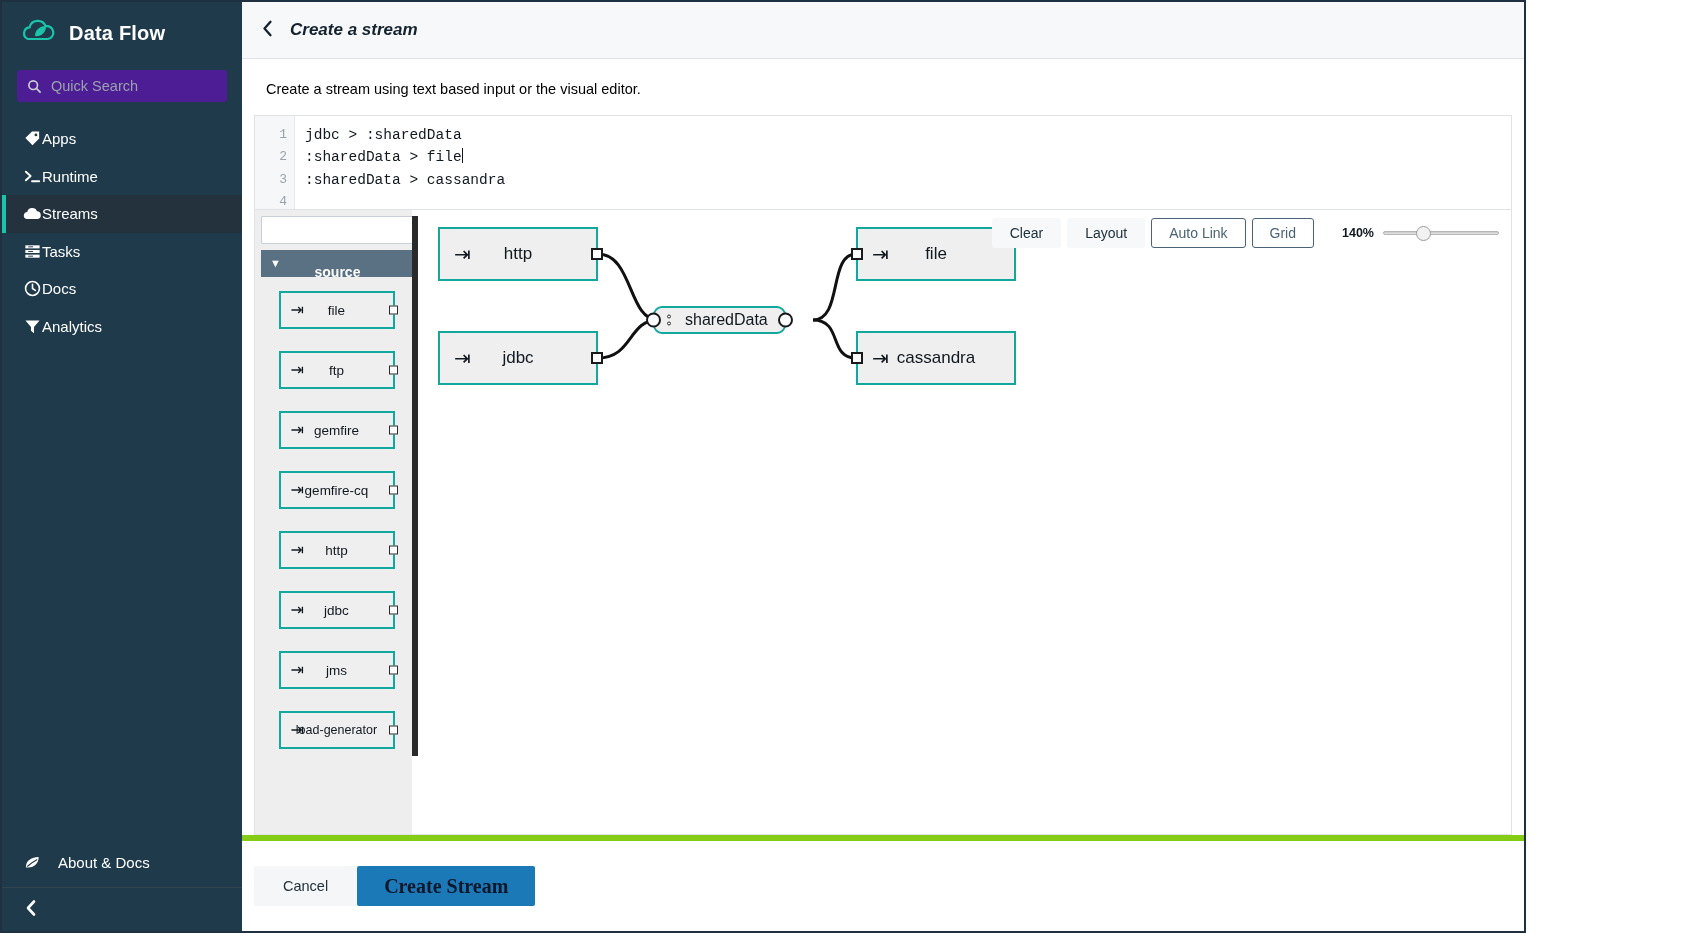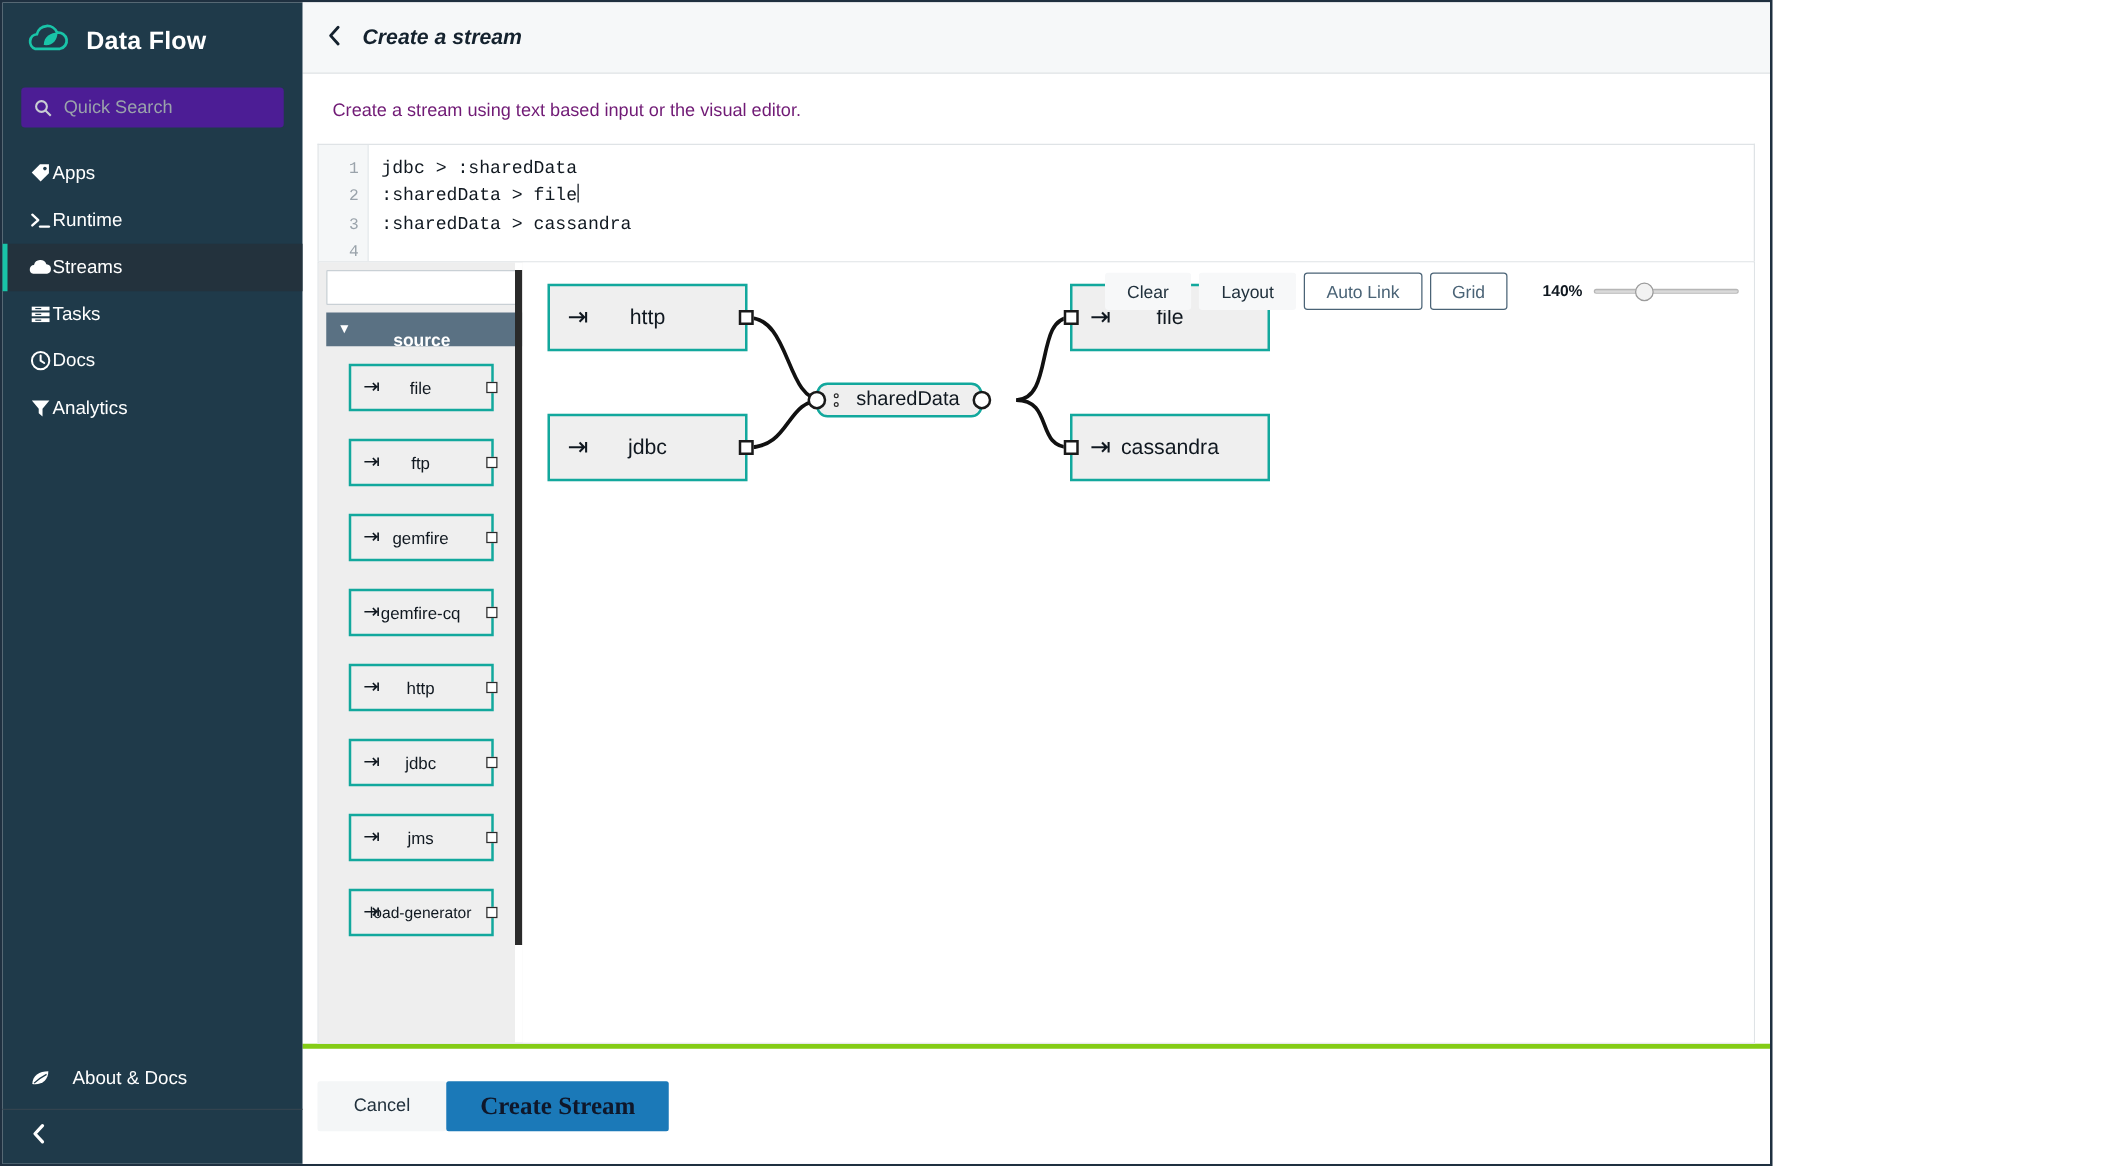--- a/index.html
+++ b/index.html
@@ -5,21 +5,21 @@
   * { box-sizing: border-box; }
   html, body {
     margin: 0; padding: 0;
     width: 1682px; height: 933px;
     font-family: "Liberation Sans", sans-serif;
     background: #ffffff;
     overflow: hidden;
   }
   #app {
     position: relative;
-    width: 1418px; height: 933px;
+    width: 1526px; height: 933px;
     display: flex;
     border: 2px solid #1f3040;
   }
 
   
   .sidebar {
     width: 240px;
     flex: 0 0 240px;
     background: #1f3a4a;
     color: #ffffff;
@@ -137,21 +137,21 @@
   }
   .page-body {
     flex: 1 1 auto;
     display: flex;
     flex-direction: column;
     padding: 0 0 0 0;
     min-height: 0;
   }
   .intro {
     font-size: 14.5px;
-    color: #701a75;
+    color: #000000;
     padding: 22px 0 18px 12px;
     margin-left: 0;
   }
   .intro-wrap { padding-left: 12px; }
 
   
   .editor-wrap {
     margin: 0 12px 0 12px;
     border: 1px solid #dfe3e6;
     border-bottom: none;
@@ -440,21 +440,21 @@
     border: 2px solid #1a1a1a;
     top: 50%;
     transform: translateY(-50%);
   }
   .cport.l { left: -9px; }
   .cport.r { right: -9px; }
 
   
   .footer {
     flex: 0 0 96px;
-    border-top: 4px solid #84cc16;
+    border-top: 6px solid #84cc16;
     display: flex;
     align-items: center;
     padding-left: 12px;
     gap: 0;
     background: #fff;
   }
   .btn-cancel {
     height: 40px;
     padding: 0 29px;
     background: #f4f6f7;

